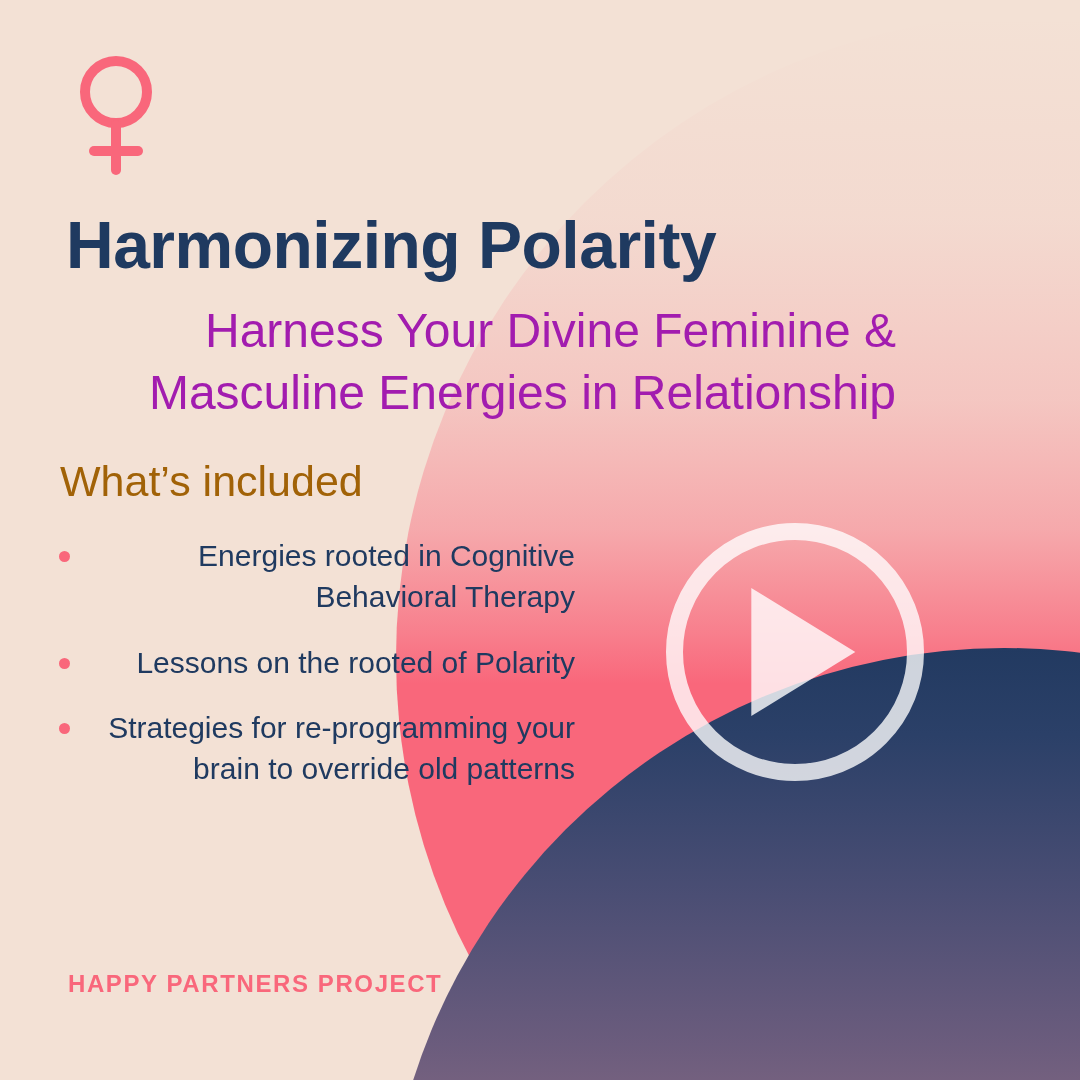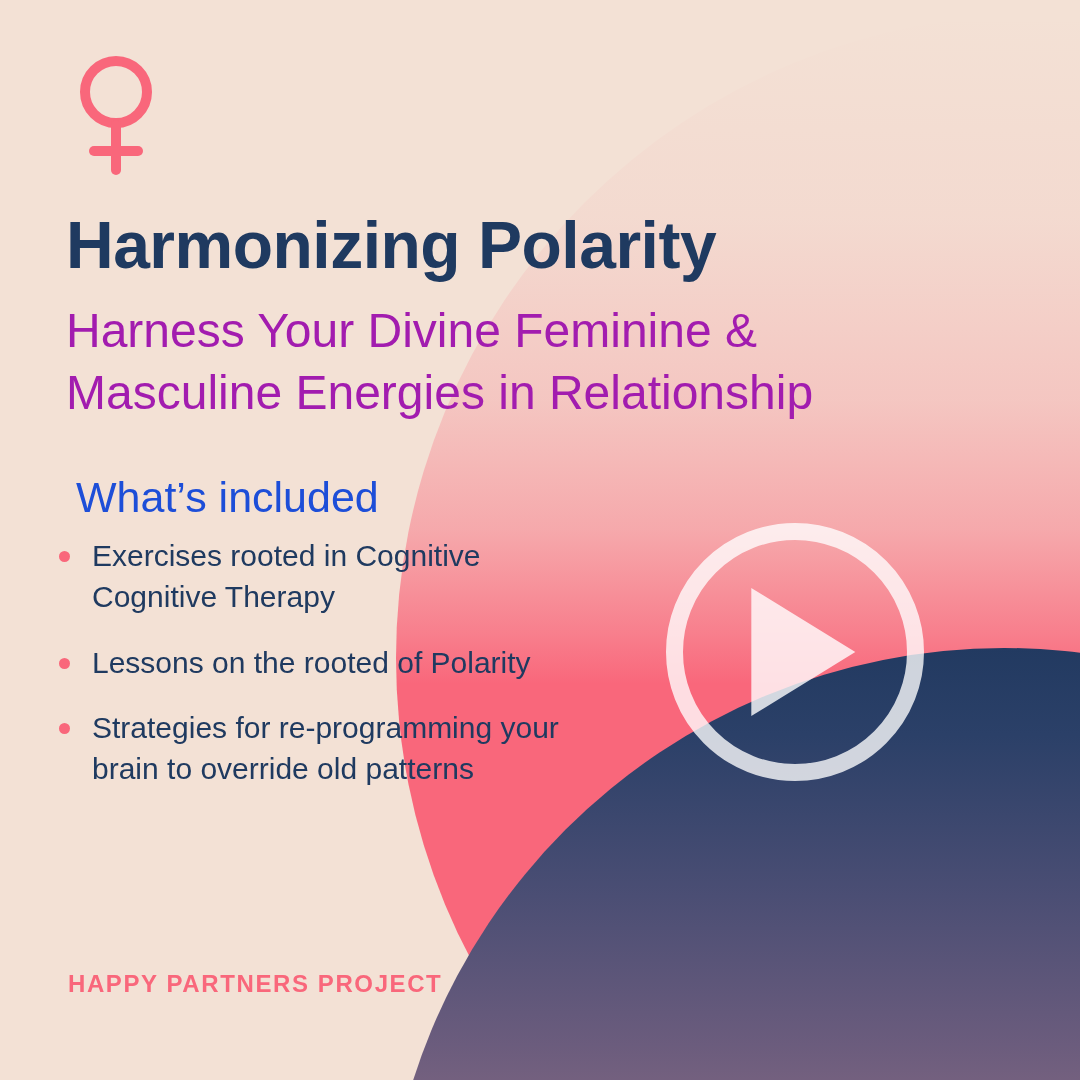--- a/index.html
+++ b/index.html
@@ -8,20 +8,21 @@
     padding: 0;
     background: #ffffff;
   }
   .canvas {
     position: relative;
     width: 1080px;
     height: 1080px;
     overflow: hidden;
     background: #F3E1D5;
     font-family: "Liberation Sans", sans-serif;
+    text-align: right;
     -webkit-font-smoothing: antialiased;
   }
 
   
   .shape-layer {
     position: absolute;
     inset: 0;
     overflow: hidden;
     pointer-events: none;
   }
@@ -122,24 +123,24 @@
     font-size: 48px;
     font-weight: 400;
     color: #a21caf;
     line-height: 1.29;
   }
 
   .section-heading {
     position: absolute;
     left: 60px;
     top: 458px;
-    margin: 16px;
+    margin: 0;
     font-size: 43px;
     font-weight: 400;
-    color: #1d4ed8;
+    color: #a16207;
     line-height: 1.1;
   }
 
   .bullet-list {
     position: absolute;
     left: 55px;
     top: 536px;
     width: 520px;
     margin: 0;
     padding: 0;
@@ -202,21 +203,21 @@
 
     <h1 class="title">Harmonizing Polarity</h1>
 
     <p class="subtitle">Harness Your Divine Feminine &amp; Masculine Energies in Relationship</p>
 
     <h2 class="section-heading">What’s included</h2>
 
     <ul class="bullet-list">
       <li class="bullet-item">
         <span class="bullet-dot"></span>
-        <span>Exercises rooted in Cognitive Cognitive Therapy</span>
+        <span>Energies rooted in Cognitive Behavioral Therapy</span>
       </li>
       <li class="bullet-item">
         <span class="bullet-dot"></span>
         <span>Lessons on the rooted of Polarity</span>
       </li>
       <li class="bullet-item">
         <span class="bullet-dot"></span>
         <span>Strategies for re-programming your brain to override old patterns</span>
       </li>
     </ul>

